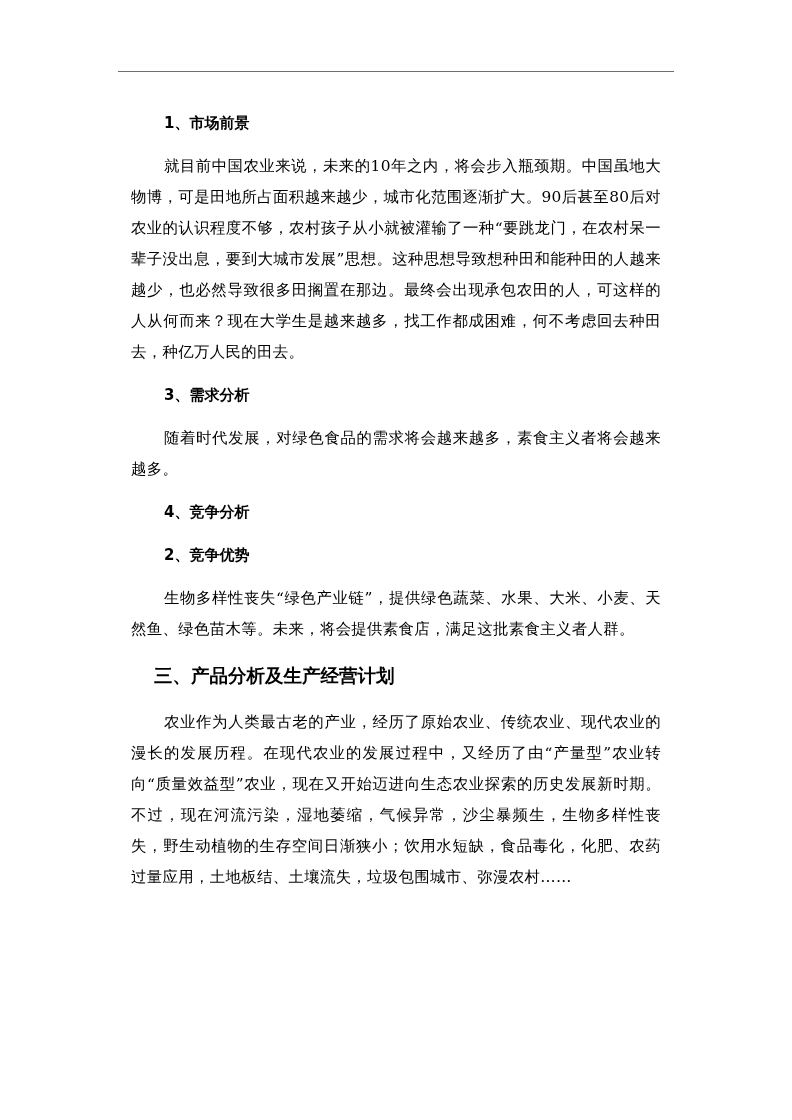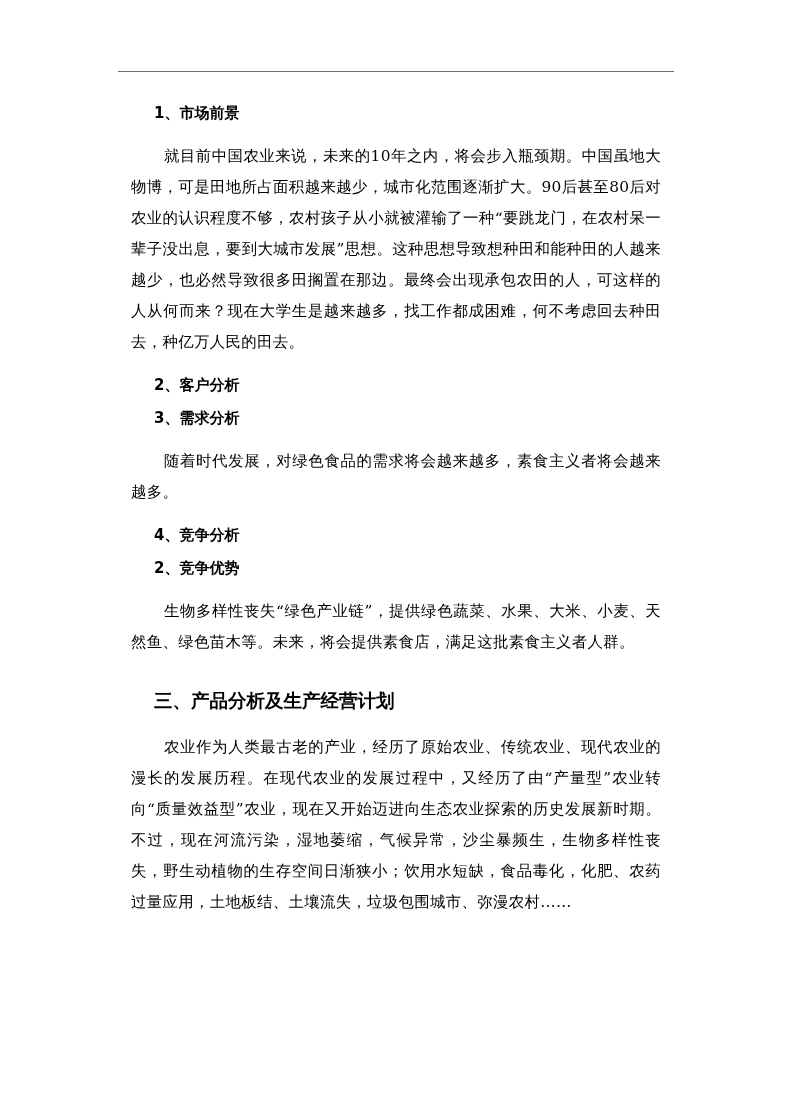--- a/index.html
+++ b/index.html
@@ -37,53 +37,52 @@
       top: 96px;
       width: 554px;
     }
     .h2 {
       font-family: "DejaVu Sans", "Liberation Sans", sans-serif;
       font-weight: bold;
       font-size: 15px;
       line-height: 31px;
       height: 31px;
       padding-left: 33px;
-      margin: 2px;
+      margin: 12px;
       white-space: nowrap;
     }
     .p {
       font-size: 15.4px;
       line-height: 31px;
       margin: 12px;
       text-indent: 33px;
       text-align: justify;
       letter-spacing: 0.35px;
     }
     .h1 {
       font-family: "DejaVu Sans", "Liberation Sans", sans-serif;
       font-weight: bold;
       font-size: 18.5px;
       line-height: 30px;
       padding-left: 35px;
-      margin: 28px 0 16px 0;
+      margin: 16px 0 16px 0;
       white-space: nowrap;
     }
   </style>
 </head>
 <body>
 
 <div class="page">
   <div class="header-rule"></div>
 
   <div class="content">
 
     <h3 class="h2">1、市场前景</h3>
     <p class="p">就目前中国农业来说，未来的10年之内，将会步入瓶颈期。中国虽地大物博，可是田地所占面积越来越少，城市化范围逐渐扩大。90后甚至80后对农业的认识程度不够，农村孩子从小就被灌输了一种“要跳龙门，在农村呆一辈子没出息，要到大城市发展”思想。这种思想导致想种田和能种田的人越来越少，也必然导致很多田搁置在那边。最终会出现承包农田的人，可这样的人从何而来？现在大学生是越来越多，找工作都成困难，何不考虑回去种田去，种亿万人民的田去。</p>
 
-    <h3 class="h2">2、客户分析</h3>
 
     <h3 class="h2">3、需求分析</h3>
     <p class="p">随着时代发展，对绿色食品的需求将会越来越多，素食主义者将会越来越多。</p>
 
     <h3 class="h2">4、竞争分析</h3>
 
     <h3 class="h2">2、竞争优势</h3>
     <p class="p">生物多样性丧失“绿色产业链”，提供绿色蔬菜、水果、大米、小麦、天然鱼、绿色苗木等。未来，将会提供素食店，满足这批素食主义者人群。</p>
 
     <h2 class="h1">三、产品分析及生产经营计划</h2>

